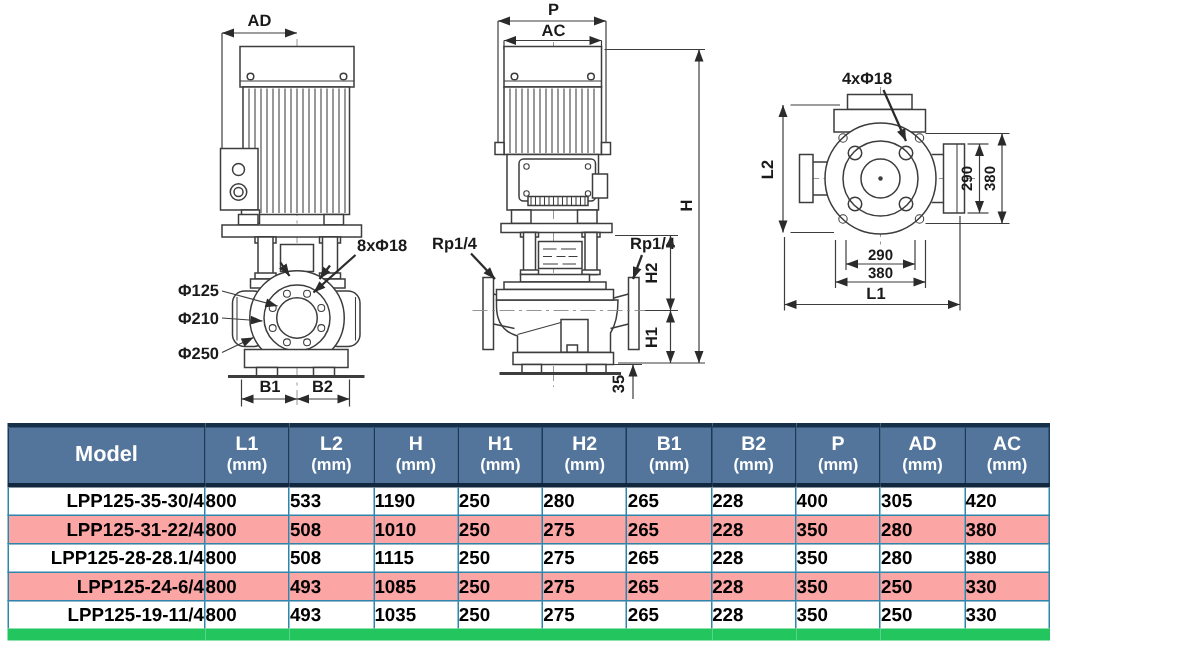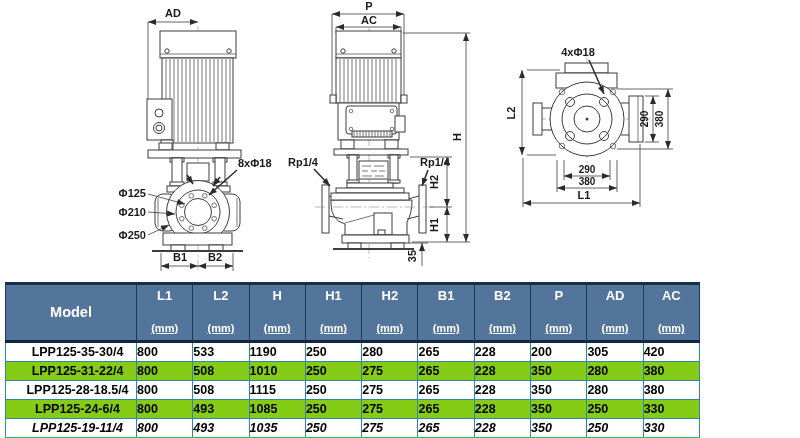--- a/index.html
+++ b/index.html
@@ -15,27 +15,27 @@
   .cln{stroke:#8a8a8a;stroke-width:0.6;fill:none;stroke-dasharray:10 3 2 3;}
   .dtx{font-family:"Liberation Sans",sans-serif;font-size:11px;font-weight:bold;fill:#1a1a1a;}
   .dtx10{font-family:"Liberation Sans",sans-serif;font-size:10px;font-weight:bold;fill:#1a1a1a;}
   
   .tbl-wrap{position:absolute;left:5px;top:282px;width:695px;}
   table.dim{width:100%;border-collapse:collapse;table-layout:fixed;}
   table.dim th{background:#54759b;color:#ffffff;border:1px solid #1b3a5a;
                border-top:3px solid #16304a;border-bottom:3px solid #10273d;
                padding:4px 0 5px;vertical-align:middle;}
   th .hname{font-size:13px;font-weight:bold;line-height:14px;}
-  th .hunit{font-size:11px;font-weight:bold;line-height:13px;margin-top:19px;text-decoration:underline;}
+  th .hunit{font-size:11px;font-weight:bold;line-height:13px;margin-top:1px;}
   th.model-th{font-size:14.5px;font-weight:bold;}
   table.dim td{border:1px solid #2f86ad;font-size:12.5px;font-weight:bold;color:#000;
                height:18px;padding:0;background:#ffffff;}
-  table.dim td.model-td{text-align:center;padding-left:13px;}
-  table.dim tr.alt td{background:#84cc16;}
-  table.dim tr:last-child td{border-bottom:6px solid #22c55e;font-style:italic;}
+  table.dim td.model-td{text-align:right;padding-left:13px;}
+  table.dim tr.alt td{background:#fca5a5;}
+  table.dim tr:last-child td{border-bottom:8px solid #22c55e;}
 </style>
 </head>
 <body>
 
 <div id="screen">
 
   <svg id="drawings" width="800" height="289" viewBox="0 0 800 289" xmlns="http://www.w3.org/2000/svg">
     <defs>
       <marker id="ar" orient="auto-start-reverse" markerUnits="userSpaceOnUse" markerWidth="9" markerHeight="7" refX="8.5" refY="3.5">
         <path d="M0.5,0.5 L8.5,3.5 L0.5,6.5 Z" fill="#2b2b2b"></path>
@@ -316,39 +316,39 @@
       <tbody>
         <tr>
           <td class="model-td">LPP125-35-30/4</td>
           <td>800</td>
           <td>533</td>
           <td>1190</td>
           <td>250</td>
           <td>280</td>
           <td>265</td>
           <td>228</td>
-          <td>200</td>
+          <td>400</td>
           <td>305</td>
           <td>420</td>
         </tr>
         <tr class="alt">
           <td class="model-td">LPP125-31-22/4</td>
           <td>800</td>
           <td>508</td>
           <td>1010</td>
           <td>250</td>
           <td>275</td>
           <td>265</td>
           <td>228</td>
           <td>350</td>
           <td>280</td>
           <td>380</td>
         </tr>
         <tr>
-          <td class="model-td">LPP125-28-18.5/4</td>
+          <td class="model-td">LPP125-28-28.1/4</td>
           <td>800</td>
           <td>508</td>
           <td>1115</td>
           <td>250</td>
           <td>275</td>
           <td>265</td>
           <td>228</td>
           <td>350</td>
           <td>280</td>
           <td>380</td>

